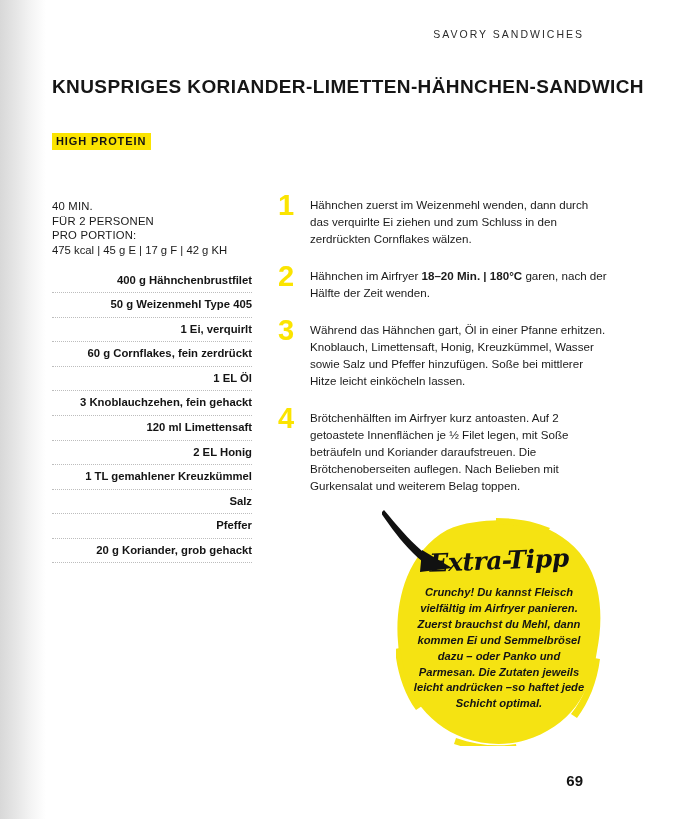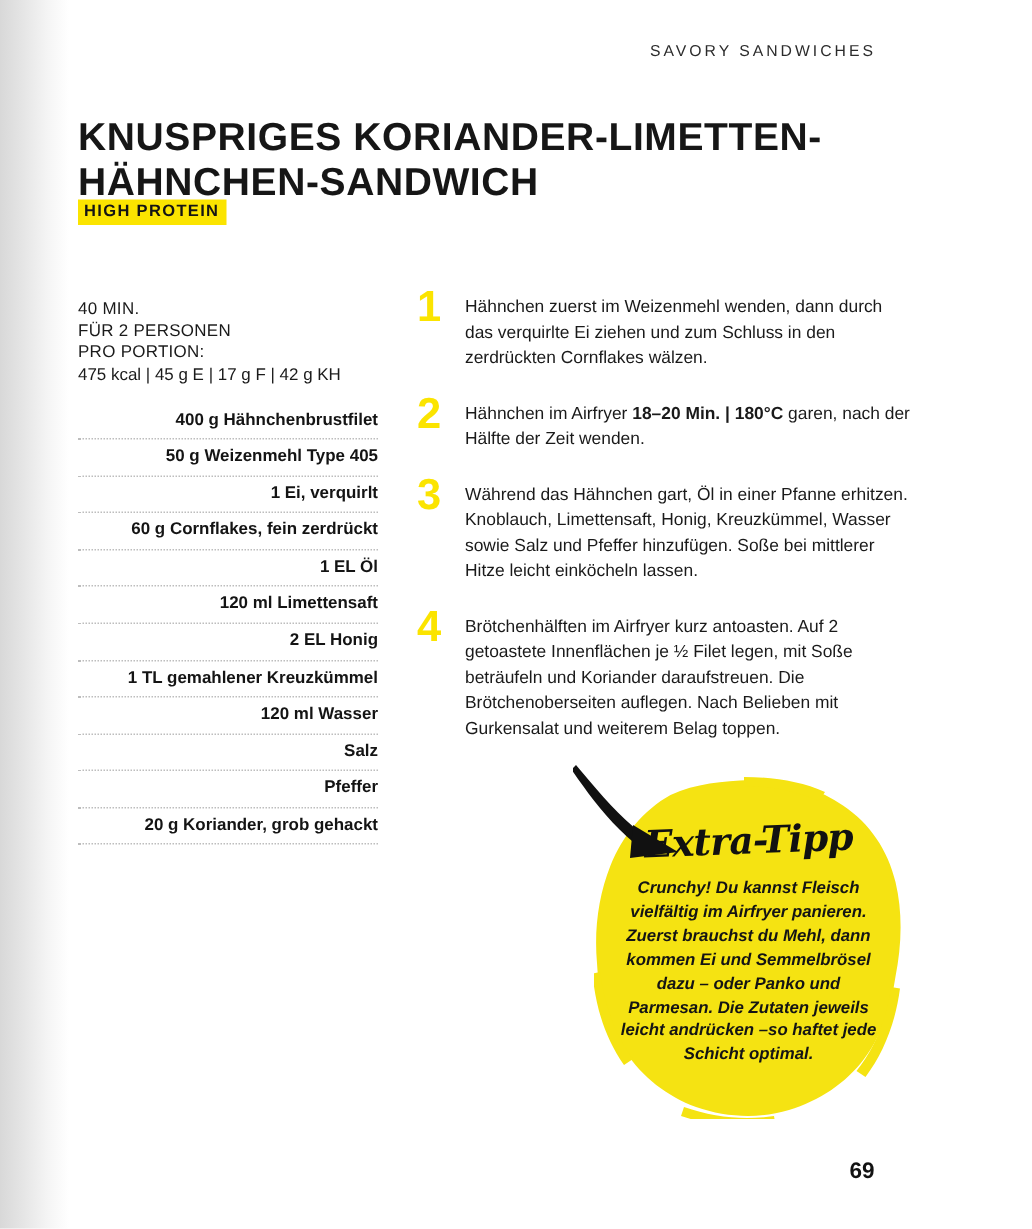--- a/index.html
+++ b/index.html
@@ -42,21 +42,21 @@
     text-transform: uppercase;
     white-space: nowrap;
   }
 
   
   .title {
     position: absolute;
     left: 52px;
     top: 76px;
     width: 600px;
-    font-size: 26px;
+    font-size: 19px;
     font-weight: bold;
     line-height: 1.17;
     letter-spacing: 0.4px;
     color: #161616;
     text-transform: uppercase;
   }
 
   .badge {
     position: absolute;
     left: 52px;
@@ -223,24 +223,24 @@
       <div class="caps">PRO PORTION:</div>
       <div class="nutrition">475 kcal | 45 g E | 17 g F | 42 g KH</div>
     </div>
 
     <ul class="ingredients" id="ingredients-list">
         <li>400 g Hähnchenbrustfilet</li>
         <li>50 g Weizenmehl Type 405</li>
         <li>1 Ei, verquirlt</li>
         <li>60 g Cornflakes, fein zerdrückt</li>
         <li>1 EL Öl</li>
+        <li>3 Knoblauchzehen, fein gehackt</li>
         <li>120 ml Limettensaft</li>
         <li>2 EL Honig</li>
         <li>1 TL gemahlener Kreuzkümmel</li>
-        <li>120 ml Wasser</li>
         <li>Salz</li>
         <li>Pfeffer</li>
         <li>20 g Koriander, grob gehackt</li>
       </ul>
 
   </div>
 
   <div class="steps" id="steps-list">
       <div class="step">
         <div class="step-num">1</div>

